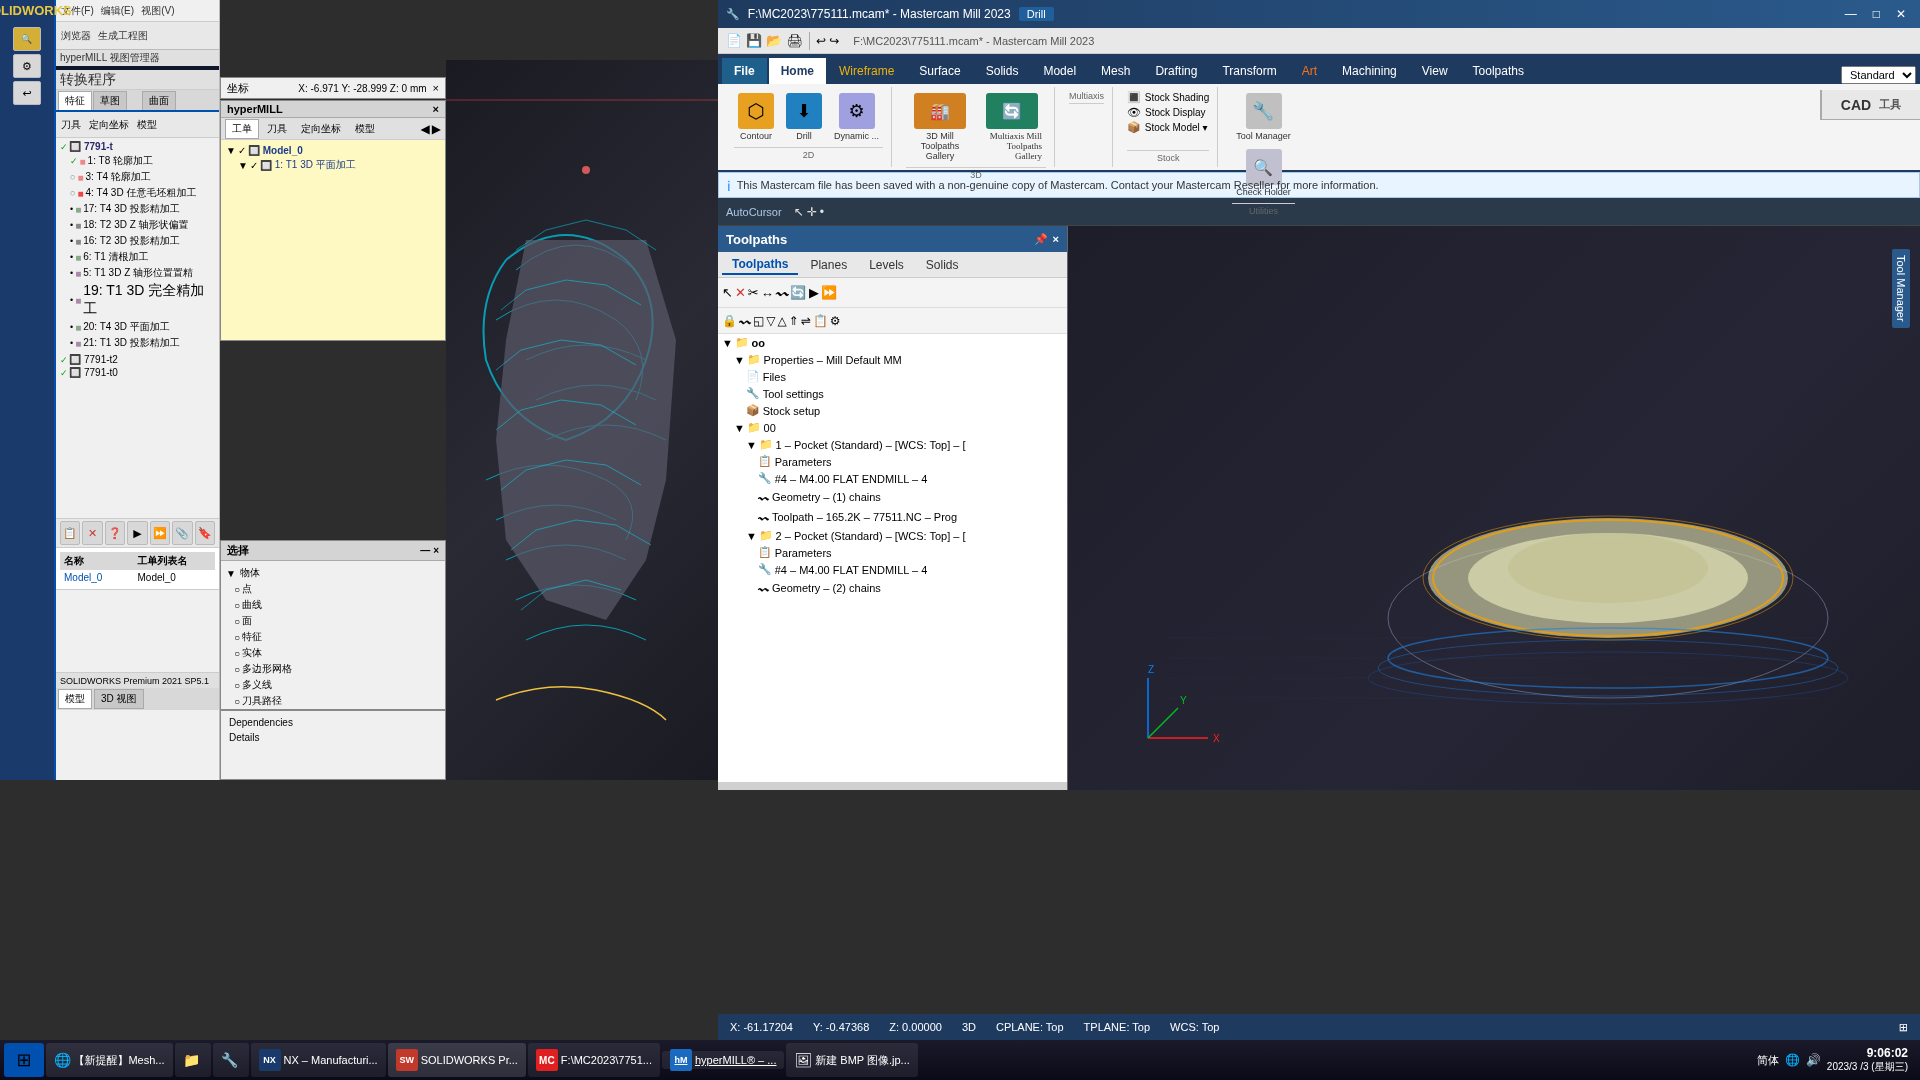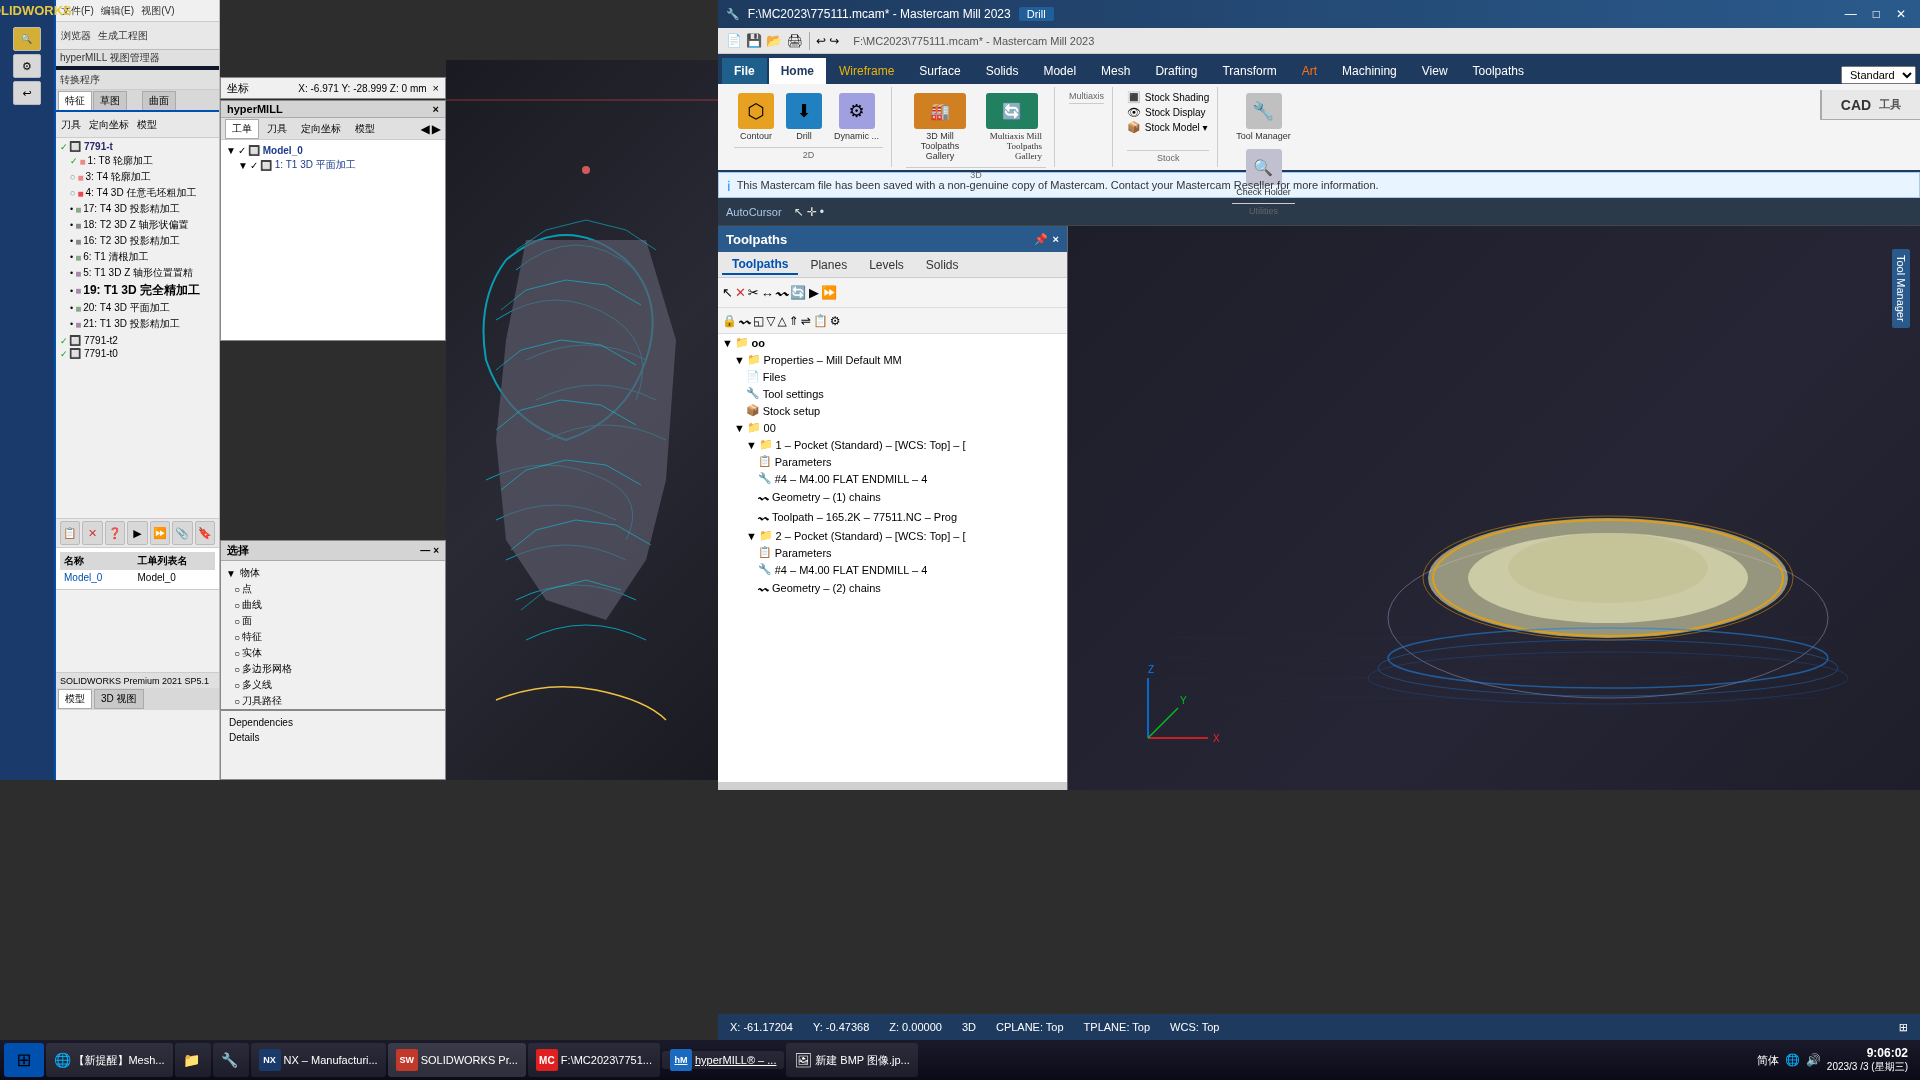--- a/index.html
+++ b/index.html
@@ -41,21 +41,21 @@
 
   <div style="background:#e8e8e8;height:28px;border-bottom:1px solid #bbb;display:flex;align-items:center;padding:0 2px;gap:1px;">
     <span style="font-size:10px;padding:1px 3px;cursor:pointer;color:#333;">浏览器</span>
     <span style="font-size:10px;padding:1px 3px;cursor:pointer;color:#333;">生成工程图</span>
   </div>
 
   <div style="background:#e0e0e0;height:20px;display:flex;align-items:center;padding:0 4px;gap:4px;border-bottom:4px solid #0f172a;">
     <span style="font-size:10px;color:#333;">hyperMILL 视图管理器</span>
   </div>
   <div style="background:#e0e0e0;height:20px;display:flex;align-items:center;padding:0 4px;border-bottom:1px solid #ccc;">
-    <span style="font-size:10px;color:#333;">转换程序</span>
+    <span style="font-size:14px;color:#333;">转换程序</span>
   </div>
 
   <div style="background:#d8d8d8;height:22px;display:flex;align-items:flex-end;padding:0 2px;border-bottom:2px solid #0050b0;">
     <div style="padding:2px 6px;font-size:10px;background:white;border:1px solid #aaa;border-bottom:none;cursor:pointer;margin-right:1px;">特征</div>
     <div style="padding:2px 6px;font-size:10px;background:#c8c8c8;border:1px solid #aaa;border-bottom:none;cursor:pointer;margin-right:15px;">草图</div>
     <div style="padding:2px 6px;font-size:10px;background:#c8c8c8;border:1px solid #aaa;border-bottom:none;cursor:pointer;">曲面</div>
   </div>
 
   <div style="background:#e8e8e8;height:26px;display:flex;align-items:center;padding:0 2px;gap:2px;border-bottom:1px solid #ccc;">
     <span style="font-size:10px;padding:2px 3px;cursor:pointer;">刀具</span>
@@ -106,21 +106,21 @@
         <span style="margin-left:2px;font-size:10px;">6: T1 清根加工</span>
       </div>
       <div style="display:flex;align-items:center;padding:1px 2px;">
         <span style="font-size:9px;margin-right:2px;">•</span>
         <span style="color:#a8a;">■</span>
         <span style="margin-left:2px;font-size:10px;">5: T1 3D Z 轴形位置置精</span>
       </div>
       <div style="display:flex;align-items:center;padding:1px 2px;">
         <span style="font-size:9px;margin-right:2px;">•</span>
         <span style="color:#a8a;">■</span>
-        <span style="margin-left:2px;font-size:12px;font-weight:bold;">19: T1 3D 完全精加工</span>
+        <span style="margin-left:2px;font-size:14px;">19: T1 3D 完全精加工</span>
       </div>
       <div style="display:flex;align-items:center;padding:1px 2px;">
         <span style="font-size:9px;margin-right:2px;">•</span>
         <span style="color:#8a8;">■</span>
         <span style="margin-left:2px;font-size:10px;">20: T4 3D 平面加工</span>
       </div>
       <div style="display:flex;align-items:center;padding:1px 2px;">
         <span style="font-size:9px;margin-right:2px;">•</span>
         <span style="color:#a8a;">■</span>
         <span style="margin-left:2px;font-size:10px;">21: T1 3D 投影精加工</span>
@@ -174,21 +174,21 @@
   <span>坐标</span>
   <span style="margin-left:auto;font-size:10px;">
     X: <span>-6.971</span>
     Y: <span>-28.999</span>
     Z: <span>0</span>
     <span>mm</span>
   </span>
   <span style="margin-left:6px;cursor:pointer;">×</span>
 </div>
 
-<div style="position:absolute;left:220px;top:100px;width:226px;background:#ffffff;border:1px solid #888;z-index:20;">
+<div style="position:absolute;left:220px;top:100px;width:226px;background:#fef9c3;border:1px solid #888;z-index:20;">
   <div style="background:#d4d4d4;border-bottom:1px solid #aaa;padding:2px 6px;display:flex;justify-content:space-between;align-items:center;font-size:11px;font-weight:bold;">
     <span>hyperMILL</span>
     <span style="cursor:pointer;">×</span>
   </div>
 
   <div style="background:#e0e0e0;display:flex;height:22px;align-items:center;padding:0 4px;border-bottom:1px solid #ccc;font-size:10px;gap:2px;">
     <span style="padding:2px 6px;background:white;border:1px solid #aaa;cursor:pointer;">工单</span>
     <span style="padding:2px 6px;cursor:pointer;">刀具</span>
     <span style="padding:2px 6px;cursor:pointer;">定向坐标</span>
     <span style="padding:2px 6px;cursor:pointer;">模型</span>

